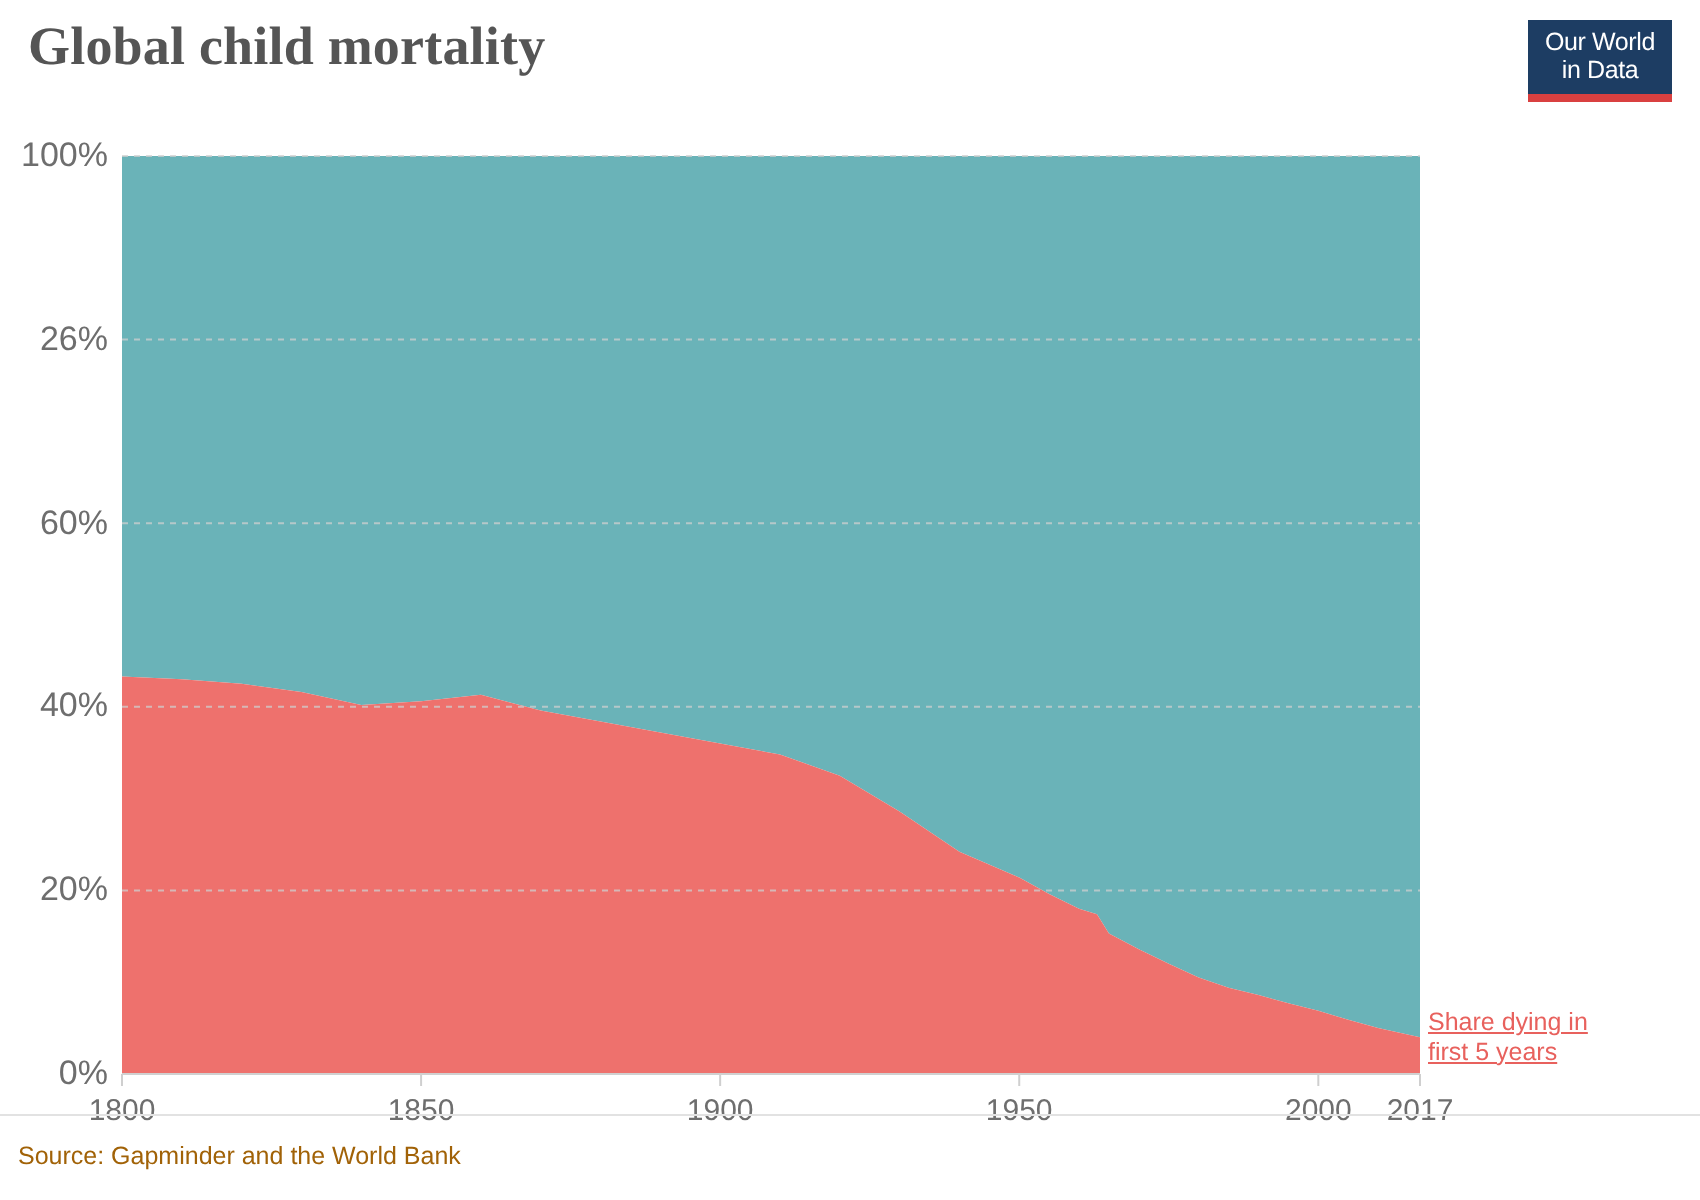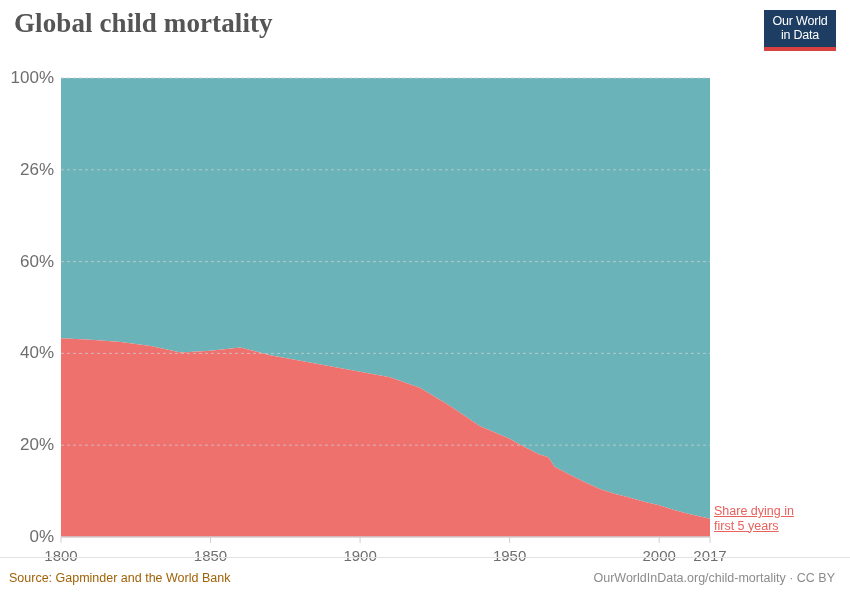--- a/index.html
+++ b/index.html
@@ -210,14 +210,13 @@
 
 
   <div class="series-label" id="label-dying">
     <div>Share dying in</div>
     <div>first 5 years</div>
   </div>
 </div>
 
 <div id="footer">
   <span id="footer-source">Source: Gapminder and the World Bank</span>
-  <span id="footer-link">OurWorldInData.org/child-mortality · CC BY</span>
 </div>
 
 </body></html>

